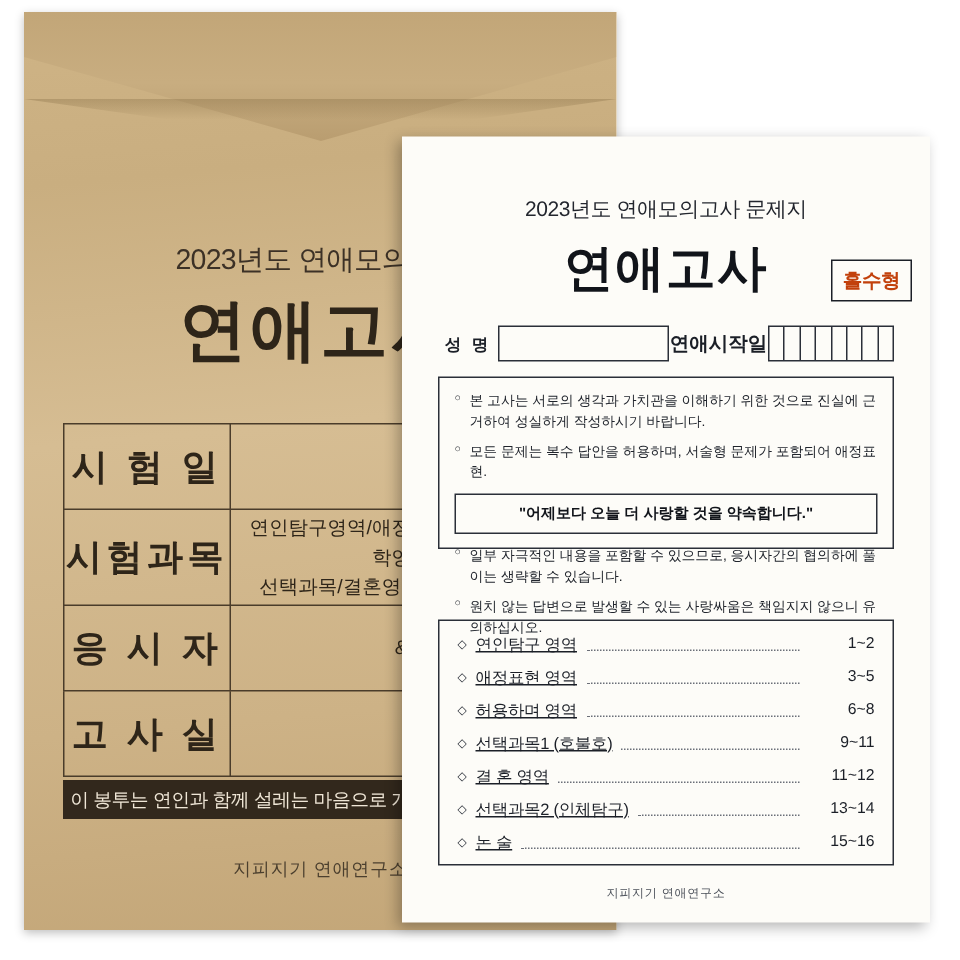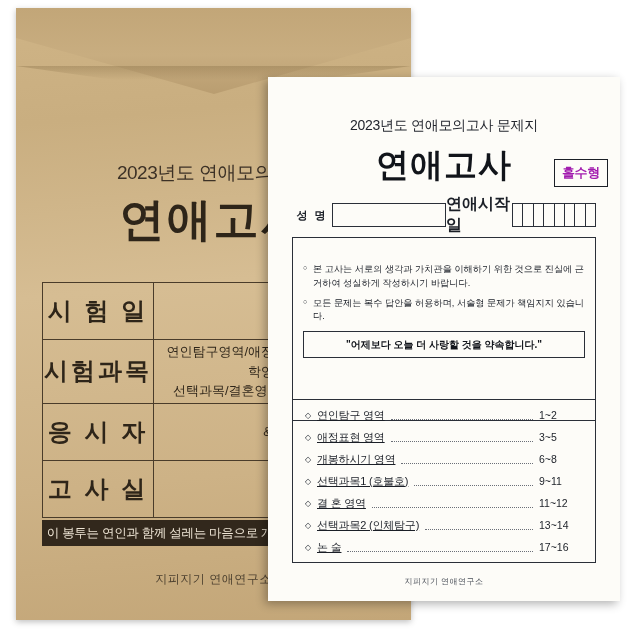--- a/index.html
+++ b/index.html
@@ -123,21 +123,21 @@
     text-align: center;
     font-size: 12px;
     color: #4b3f2e;
     letter-spacing: 0.5px;
   }
 
   
   .paper {
     position: absolute;
     left: 268px;
-    top: 77px;
+    top: 91px;
     width: 352px;
     height: 524px;
     background: #fdfcf8;
     box-shadow: -3px 3px 9px rgba(0,0,0,0.30);
     overflow: hidden;
   }
   .paper-sub {
     position: absolute;
     left: 0;
     top: 40px;
@@ -159,21 +159,21 @@
     letter-spacing: 1px;
   }
   .odd-badge {
     position: absolute;
     right: 12px;
     top: 82px;
     border: 1.4px solid #1b1f27;
     padding: 4px 7px;
     font-size: 13px;
     font-weight: bold;
-    color: #a21caf;
+    color: #c2410c;
     letter-spacing: -0.3px;
   }
 
   
   .idrow {
     position: absolute;
     left: 24px;
     top: 126px;
     width: 304px;
     height: 24px;
@@ -194,42 +194,42 @@
     width: 112px;
     border: 1.1px solid #2a2f38;
   }
   .idrow .lab2 {
     width: 66px;
     display: flex;
     align-items: center;
     justify-content: center;
     letter-spacing: 0px;
     font-weight: bold;
-    font-size: 16px;
+    font-size: 13px;
   }
   .idrow .grid {
     flex: 1;
     display: flex;
     border: 1.1px solid #2a2f38;
   }
   .idrow .grid span {
     flex: 1;
     border-right: 1.1px solid #2a2f38;
   }
   .idrow .grid span:last-child { border-right: none; }
 
   
   .notice {
     position: absolute;
     left: 24px;
     top: 160px;
     width: 304px;
-    height: 184px;
+    height: 115px;
     border: 1.2px solid #2a2f38;
-    padding: 25px 10px;
+    padding: 9px 10px;
     box-sizing: border-box;
     font-size: 9.2px;
     line-height: 1.5;
     color: #20242c;
   }
   .notice li {
     list-style: none;
     position: relative;
     padding-left: 10px;
     margin-bottom: 6px;
@@ -280,21 +280,21 @@
     text-decoration: underline;
   }
   .toc-row .dots {
     flex: 1;
     margin: 0 6px;
     border-bottom: 1px dotted #6b6f78;
     height: 9px;
   }
   .toc-row .pg {
     width: 44px;
-    text-align: left;
+    text-align: right;
     font-size: 10.5px;
   }
 
   .paper-footer {
     position: absolute;
     left: 0;
     bottom: 14px;
     width: 352px;
     text-align: center;
     font-size: 8px;
@@ -357,41 +357,45 @@
         <span></span>
         <span></span>
         <span></span>
         <span></span>
       </div>
     </div>
 
     <div class="notice">
       <ul style="margin:0;padding:0;">
         <li>본 고사는 서로의 생각과 가치관을 이해하기 위한 것으로 진실에 근거하여 성실하게 작성하시기 바랍니다.</li>
-        <li>모든 문제는 복수 답안을 허용하며, 서술형 문제가 책임지지 있습니다.</li>
+        <li>모든 문제는 복수 답안을 허용하며, 서술형 문제가 포함되어 애정표현.</li>
       </ul>
       <div class="quote-box">"어제보다 오늘 더 사랑할 것을 약속합니다."</div>
+      <ul style="margin:0;padding:0;">
+        <li>일부 자극적인 내용을 포함할 수 있으므로, 응시자간의 협의하에 풀이는 생략할 수 있습니다.</li>
+        <li>원치 않는 답변으로 발생할 수 있는 사랑싸움은 책임지지 않으니 유의하십시오.</li>
+      </ul>
     </div>
 
     <div class="toc">
       <div class="toc-row">
         <span class="mark">◇</span>
         <span class="nm">연인탐구 영역</span>
         <span class="dots"></span>
         <span class="pg">1~2</span>
       </div>
       <div class="toc-row">
         <span class="mark">◇</span>
         <span class="nm">애정표현 영역</span>
         <span class="dots"></span>
         <span class="pg">3~5</span>
       </div>
       <div class="toc-row">
         <span class="mark">◇</span>
-        <span class="nm">개봉하시기 영역</span>
+        <span class="nm">허용하며 영역</span>
         <span class="dots"></span>
         <span class="pg">6~8</span>
       </div>
       <div class="toc-row">
         <span class="mark">◇</span>
         <span class="nm">선택과목1 (호불호)</span>
         <span class="dots"></span>
         <span class="pg">9~11</span>
       </div>
       <div class="toc-row">
@@ -403,20 +407,20 @@
       <div class="toc-row">
         <span class="mark">◇</span>
         <span class="nm">선택과목2 (인체탐구)</span>
         <span class="dots"></span>
         <span class="pg">13~14</span>
       </div>
       <div class="toc-row">
         <span class="mark">◇</span>
         <span class="nm">논    술</span>
         <span class="dots"></span>
-        <span class="pg">17~16</span>
+        <span class="pg">15~16</span>
       </div>
     </div>
 
     <div class="paper-footer">지피지기 연애연구소</div>
   </div>
 
 </div>
 
 </body></html>

